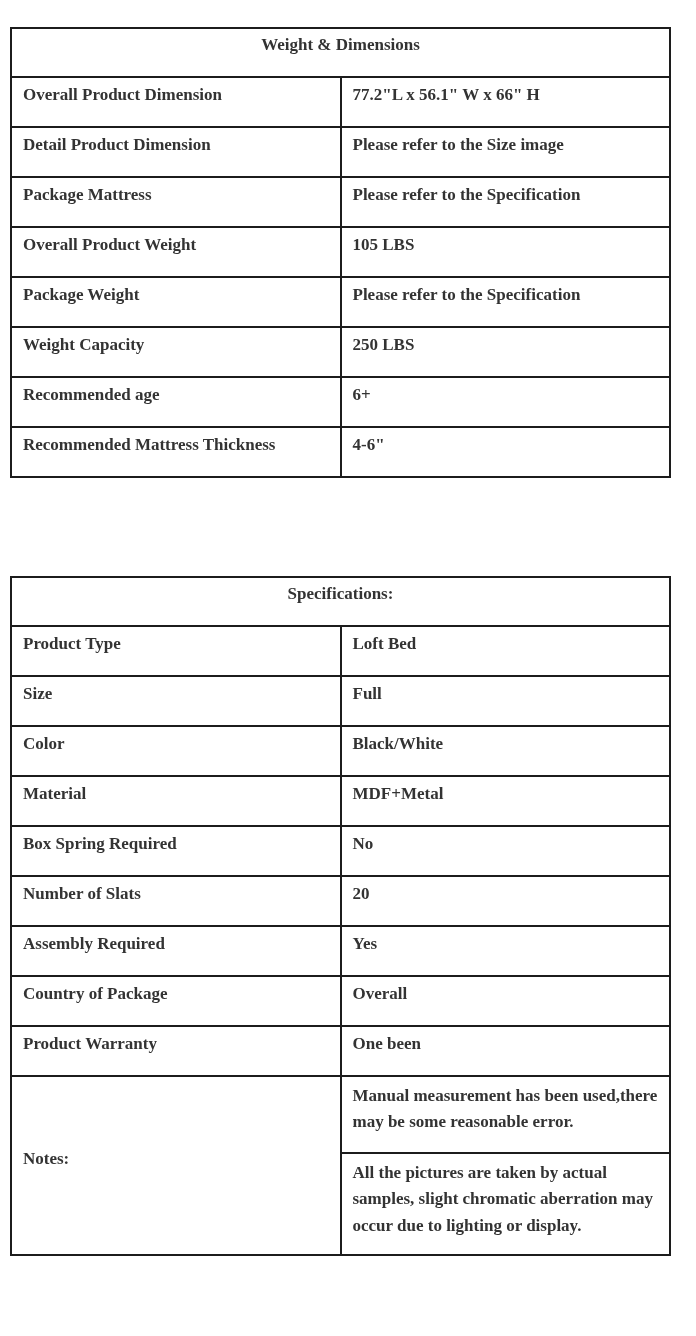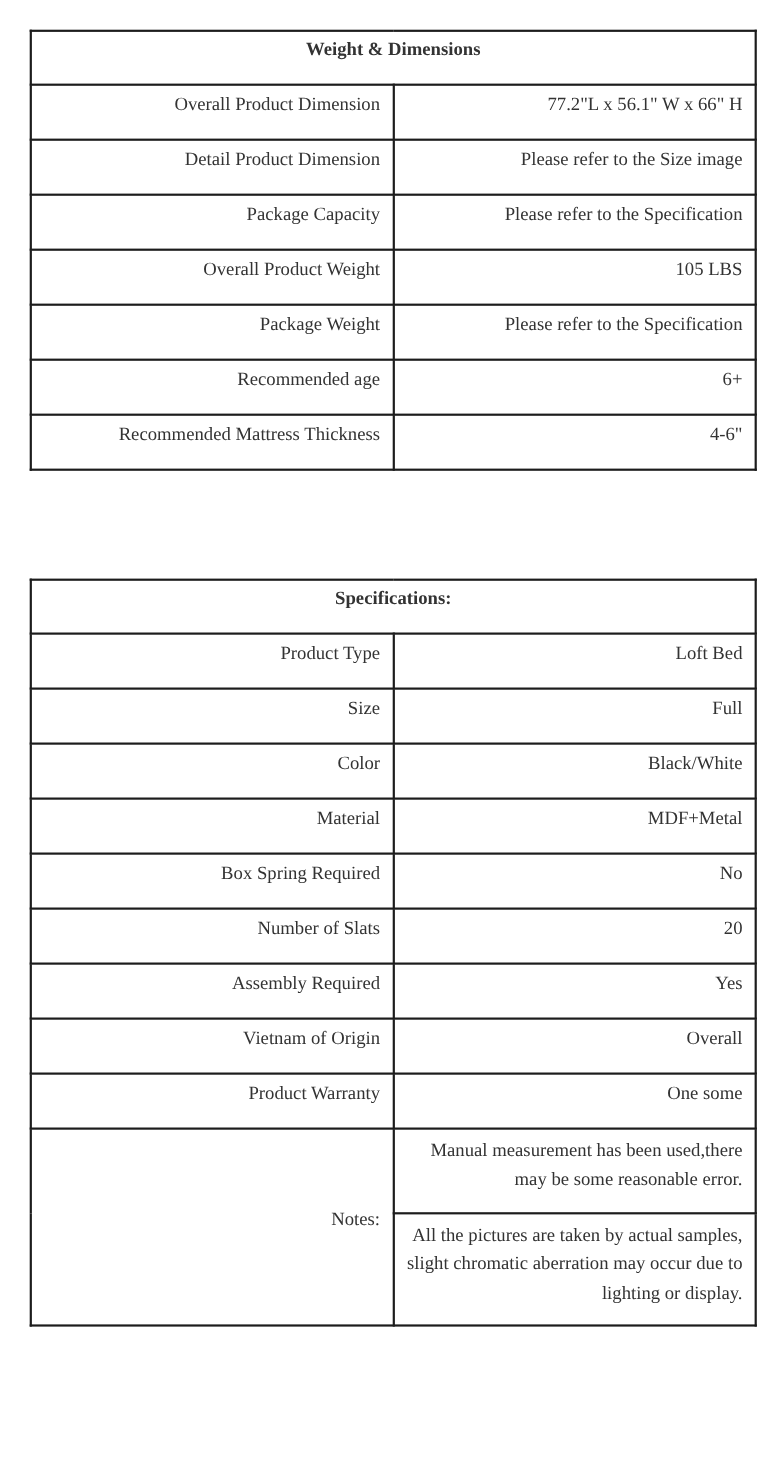--- a/index.html
+++ b/index.html
@@ -13,21 +13,21 @@
     font-family: "Liberation Serif", "DejaVu Serif", serif;
     color: #333333;
   }
   .sheet {
     padding-top: 27px;
   }
   table.spec-table {
     border-collapse: collapse;
     table-layout: fixed;
     width: 661px;
-    margin-left: 27px;
+    margin-left: 10px;
     background: #ffffff;
   }
   table.spec-table.second {
     margin-top: 98px;
   }
   .spec-table th,
   .spec-table td {
     border: 2px solid #1c1c1c;
     box-sizing: border-box;
     font-size: 17px;
@@ -37,22 +37,22 @@
   }
   .spec-table th.table-title {
     font-weight: bold;
     text-align: center;
     height: 49px;
     padding: 5px 10px 0 10px;
   }
   .spec-table td {
     height: 50px;
     padding: 6px 11px 0 11px;
-    text-align: right;
-    font-weight: normal;
+    text-align: left;
+    font-weight: bold;
   }
   .spec-table td.label-cell { width: 287px; }
   .spec-table td.value-cell { width: 374px; }
   .spec-table td.notes-label-cell {
     vertical-align: middle;
     padding-top: 0;
     padding-bottom: 13px;
   }
   .spec-table td.note-cell-first  { height: 77px;  line-height: 1.55; }
   .spec-table td.note-cell-second { height: 102px; line-height: 1.55; }
@@ -71,30 +71,34 @@
     <tbody>
       <tr>
         <td class="label-cell">Overall Product Dimension</td>
         <td class="value-cell">77.2"L x 56.1" W x 66" H</td>
       </tr>
       <tr>
         <td class="label-cell">Detail Product Dimension</td>
         <td class="value-cell">Please refer to the Size image</td>
       </tr>
       <tr>
-        <td class="label-cell">Package Capacity</td>
+        <td class="label-cell">Package Mattress</td>
         <td class="value-cell">Please refer to the Specification</td>
       </tr>
       <tr>
         <td class="label-cell">Overall Product Weight</td>
         <td class="value-cell">105 LBS</td>
       </tr>
       <tr>
         <td class="label-cell">Package Weight</td>
         <td class="value-cell">Please refer to the Specification</td>
+      </tr>
+      <tr>
+        <td class="label-cell">Weight Capacity</td>
+        <td class="value-cell">250 LBS</td>
       </tr>
       <tr>
         <td class="label-cell">Recommended age</td>
         <td class="value-cell">6+</td>
       </tr>
       <tr>
         <td class="label-cell">Recommended Mattress Thickness</td>
         <td class="value-cell">4-6"</td>
       </tr>
     </tbody>
@@ -129,26 +133,26 @@
       </tr>
       <tr>
         <td class="label-cell">Number of Slats</td>
         <td class="value-cell">20</td>
       </tr>
       <tr>
         <td class="label-cell">Assembly Required</td>
         <td class="value-cell">Yes</td>
       </tr>
       <tr>
-        <td class="label-cell">Vietnam of Origin</td>
+        <td class="label-cell">Country of Package</td>
         <td class="value-cell">Overall</td>
       </tr>
       <tr>
         <td class="label-cell">Product Warranty</td>
-        <td class="value-cell">One some</td>
+        <td class="value-cell">One been</td>
       </tr>
       <tr>
         <td class="label-cell notes-label-cell" rowspan="2">Notes:</td>
         <td class="value-cell note-cell-first">Manual measurement has been used,there may be some reasonable error.</td>
       </tr>
       <tr>
         <td class="value-cell note-cell-second">All the pictures are taken by actual samples, slight chromatic aberration may occur due to lighting or display.</td>
       </tr>
     </tbody>
   </table>

